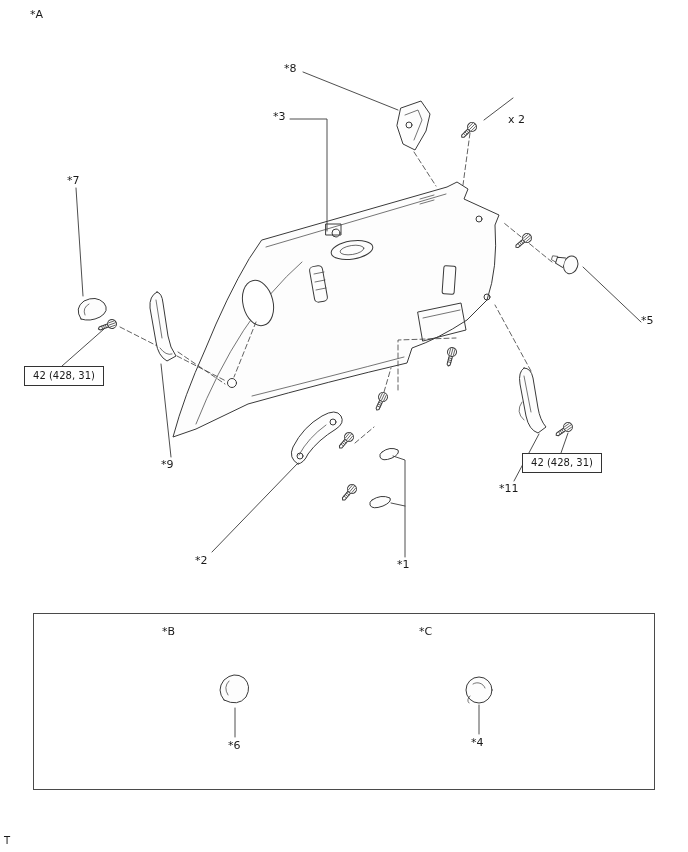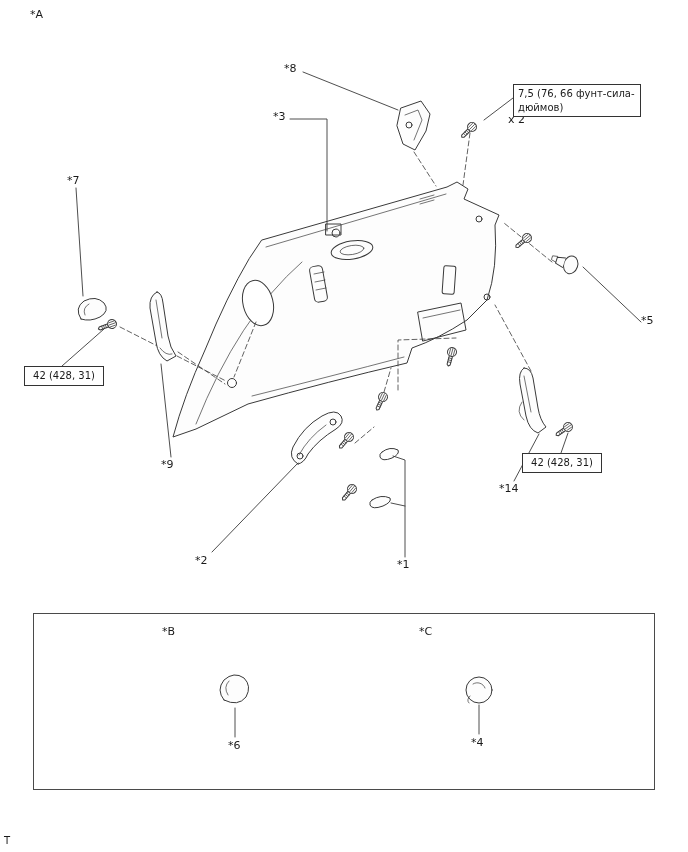--- a/index.html
+++ b/index.html
@@ -154,30 +154,27 @@
 
   <span class="lbl" style="left:30px; top:9px">*A</span>
   <span class="lbl" style="left:284px; top:63px">*8</span>
   <span class="lbl" style="left:508px; top:114px">x 2</span>
   <span class="lbl" style="left:273px; top:111px">*3</span>
   <span class="lbl" style="left:67px; top:175px">*7</span>
   <span class="lbl" style="left:641px; top:315px">*5</span>
   <span class="lbl" style="left:161px; top:459px">*9</span>
   <span class="lbl" style="left:195px; top:555px">*2</span>
   <span class="lbl" style="left:397px; top:559px">*1</span>
-  <span class="lbl" style="left:499px; top:483px">*14</span>
+  <span class="lbl" style="left:499px; top:483px">*11</span>
   <span class="lbl" style="left:162px; top:626px">*B</span>
   <span class="lbl" style="left:419px; top:626px">*C</span>
   <span class="lbl" style="left:228px; top:740px">*6</span>
   <span class="lbl" style="left:471px; top:737px">*4</span>
   <span class="lbl footer-lbl" style="left:4px; top:836px">T</span>
 
-  <div class="callout" style="left:513px; top:84px; width:128px">
-    <span>7,5 (76, 66 фунт-сила-дюймов)</span>
-  </div>
   <div class="callout" style="left:24px; top:366px; width:80px; text-align:center">
     <span>42 (428, 31)</span>
   </div>
   <div class="callout" style="left:522px; top:453px; width:80px; text-align:center">
     <span>42 (428, 31)</span>
   </div>
 
   <div class="bigbox" style="left:33px; top:613px; width:622px; height:177px"></div>
 
 </div>

